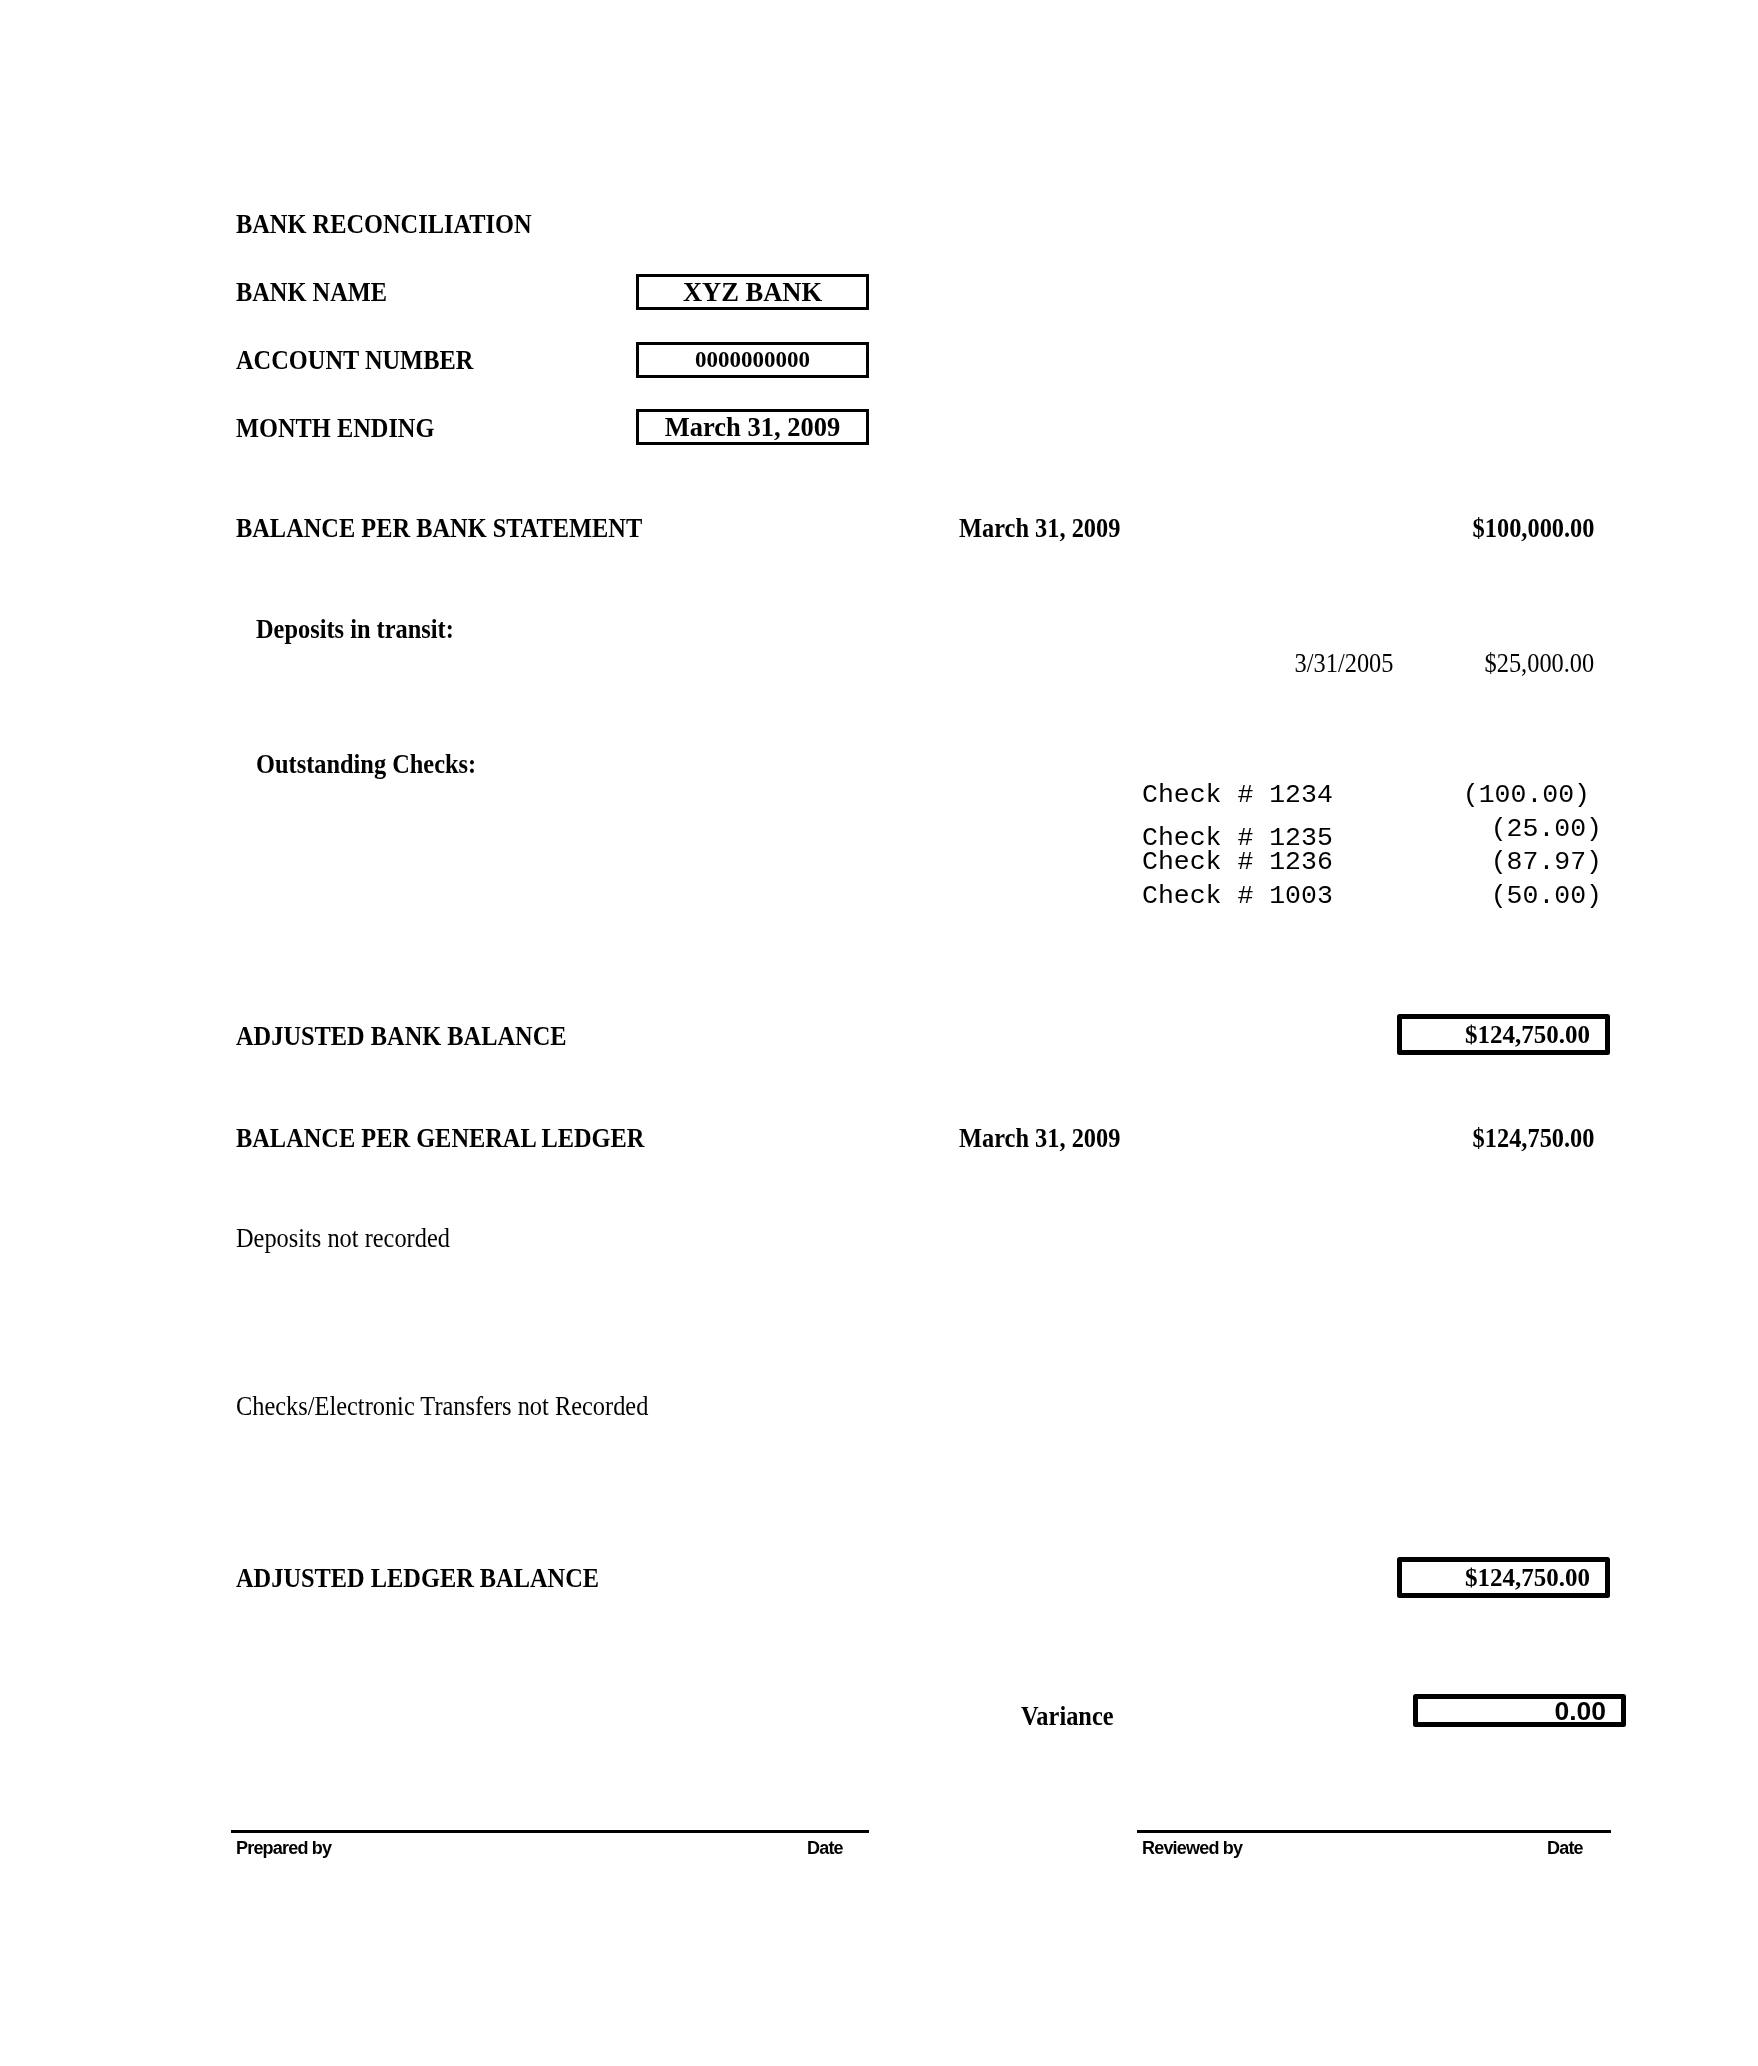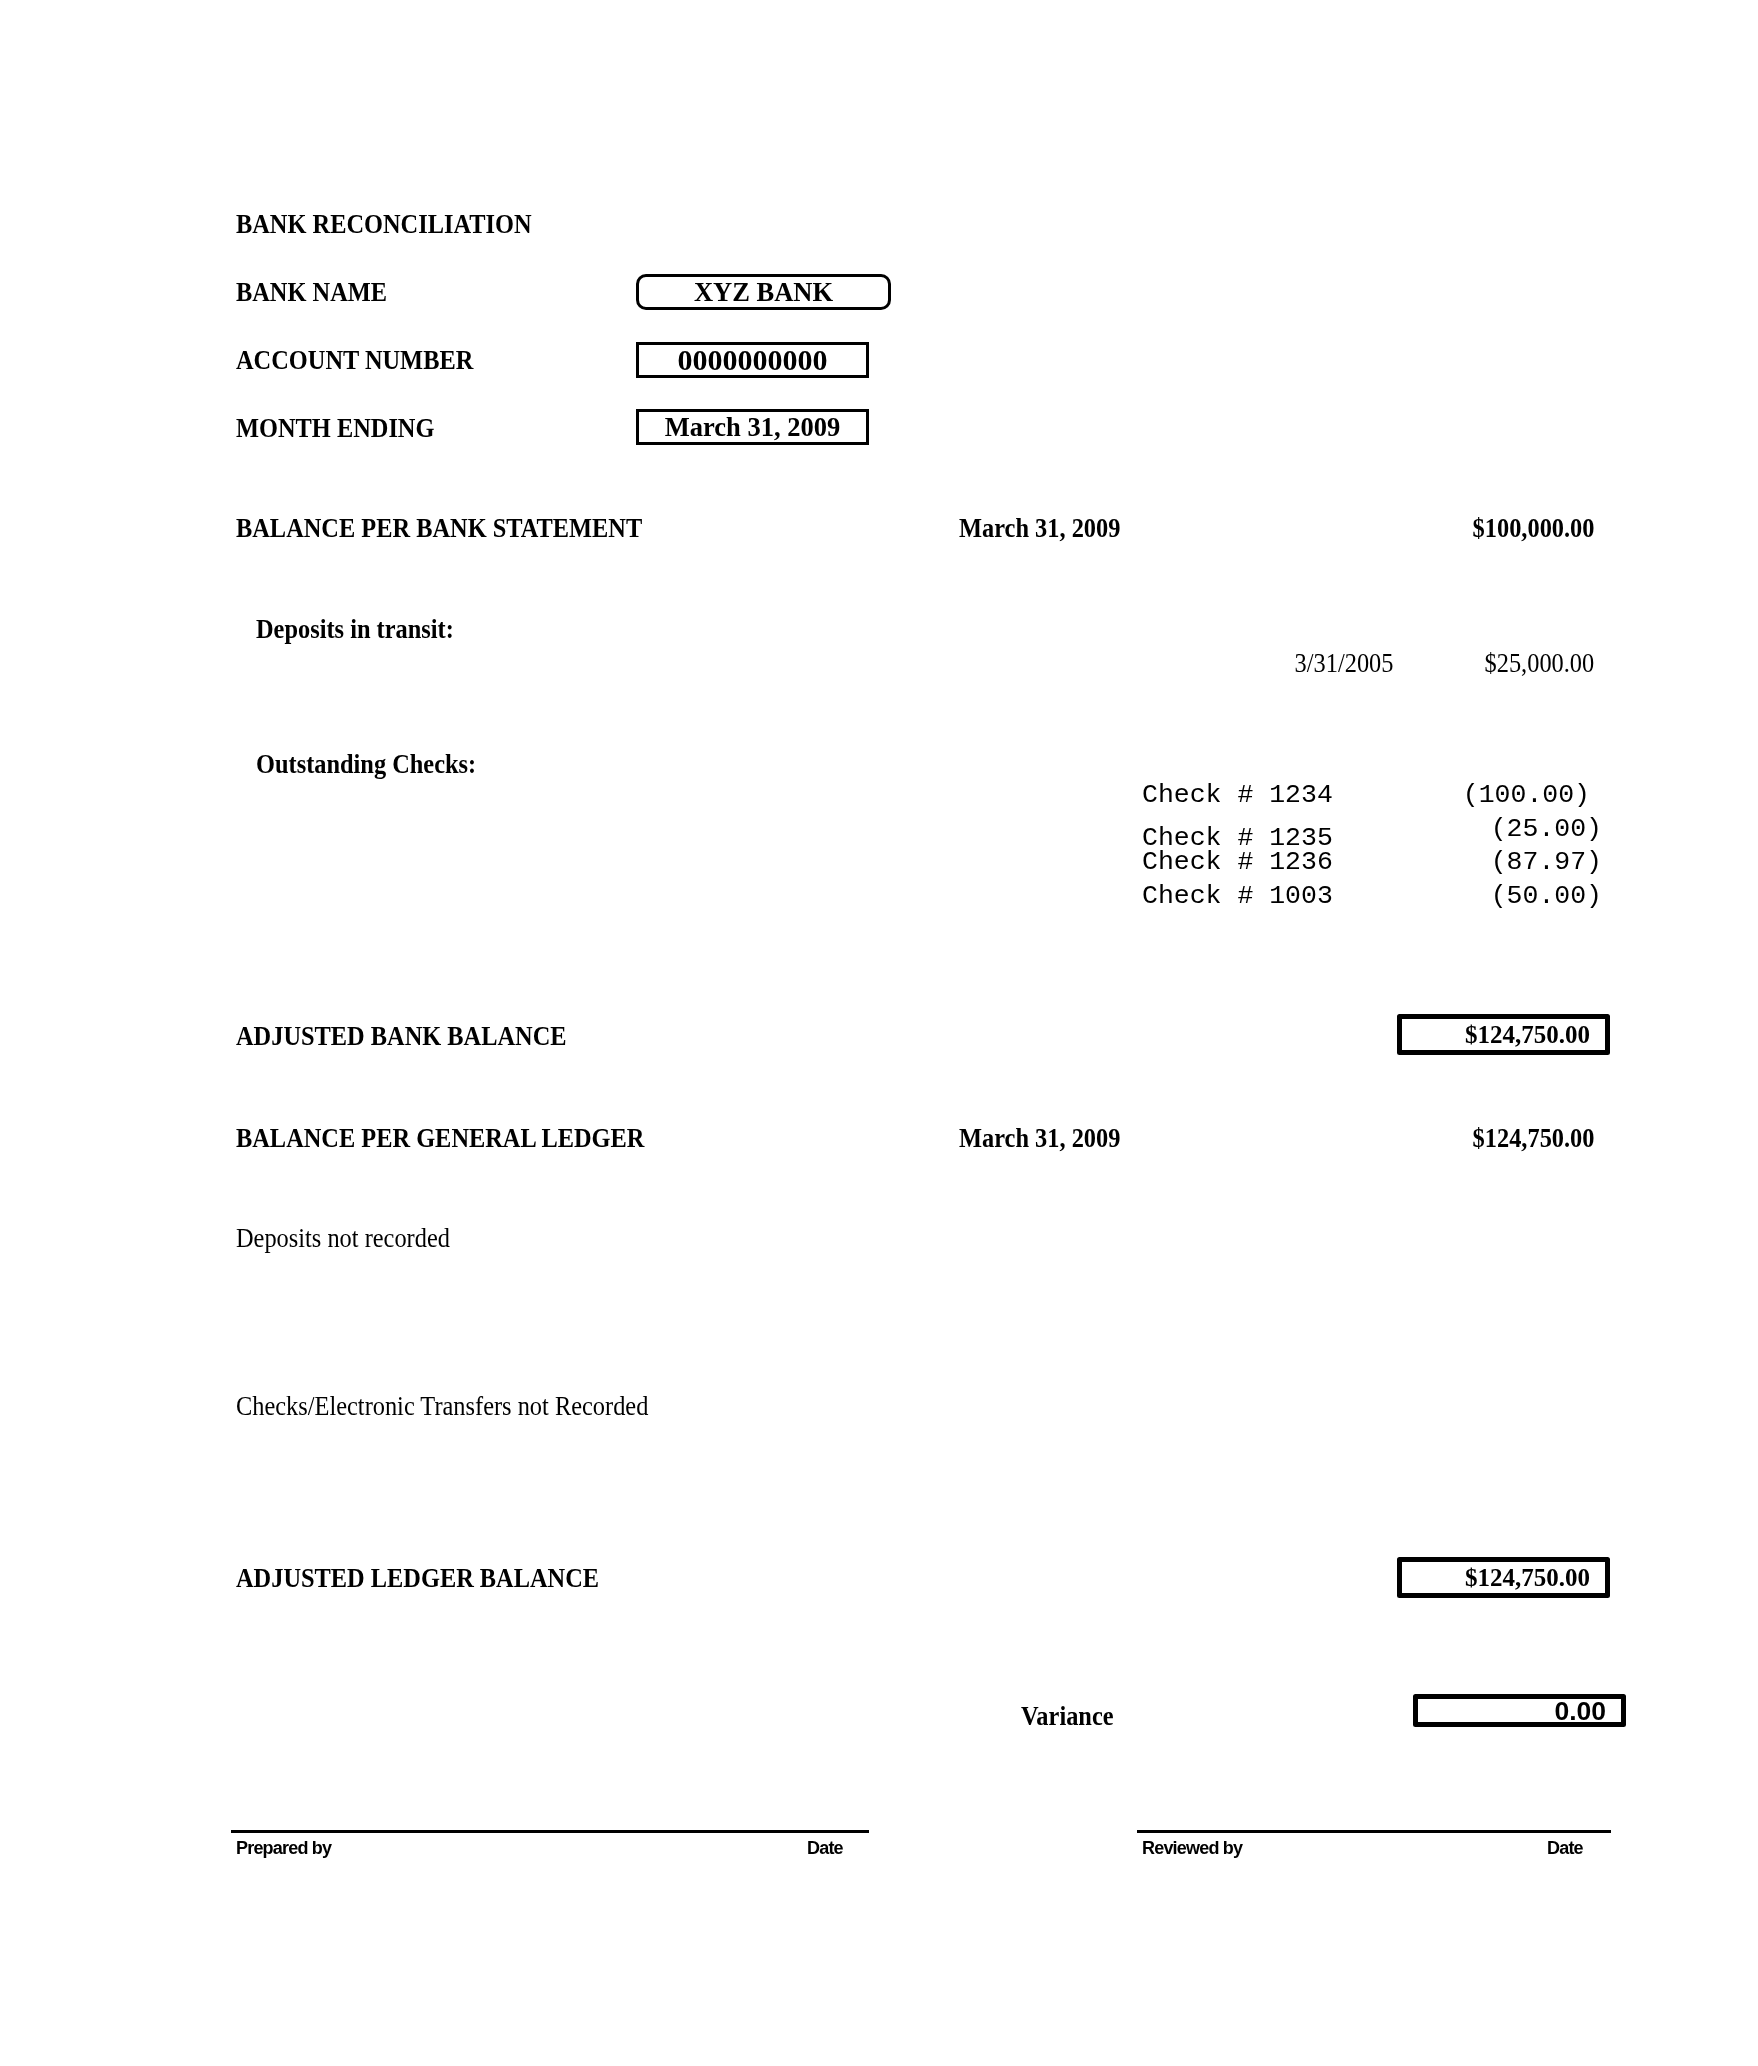--- a/index.html
+++ b/index.html
@@ -20,27 +20,27 @@
   .thick { border-width: 5px; border-radius: 2.5px; }
   .line { position: absolute; height: 2.5px; background: #000; }
   .sig { font-size: 18px; line-height: 33px; font-weight: bold; letter-spacing: -0.8px; }
 </style>
 </head>
 <body>
 
 <div class="abs serif b h" style="left:236px; top:208px;">BANK RECONCILIATION</div>
 
 <div class="abs serif b h" style="left:236px; top:276px;">BANK NAME</div>
-<div class="box center" style="left:636px; top:274px; width:255px; height:36px;border-radius:10px;">
+<div class="box center" style="left:636px; top:274px; width:233px; height:36px;">
   <span class="serif b">XYZ BANK</span>
 </div>
 
 <div class="abs serif b h" style="left:236px; top:344px;">ACCOUNT NUMBER</div>
 <div class="box center" style="left:636px; top:342px; width:233px; height:36px;">
-  <span class="serif b" style="font-size:30px;">0000000000</span>
+  <span class="serif b" style="font-size:23px;">0000000000</span>
 </div>
 
 <div class="abs serif b h" style="left:236px; top:412px;">MONTH ENDING</div>
 <div class="box center" style="left:636px; top:409px; width:233px; height:36px;">
   <span class="serif b">March 31, 2009</span>
 </div>
 
 <div class="abs serif b h" style="left:236px; top:512px;">BALANCE PER BANK STATEMENT</div>
 <div class="abs serif b h" style="left:959px; top:512px;">March 31, 2009</div>
 <div class="abs serif b hr" style="right:165px; top:512px;">$100,000.00</div>

